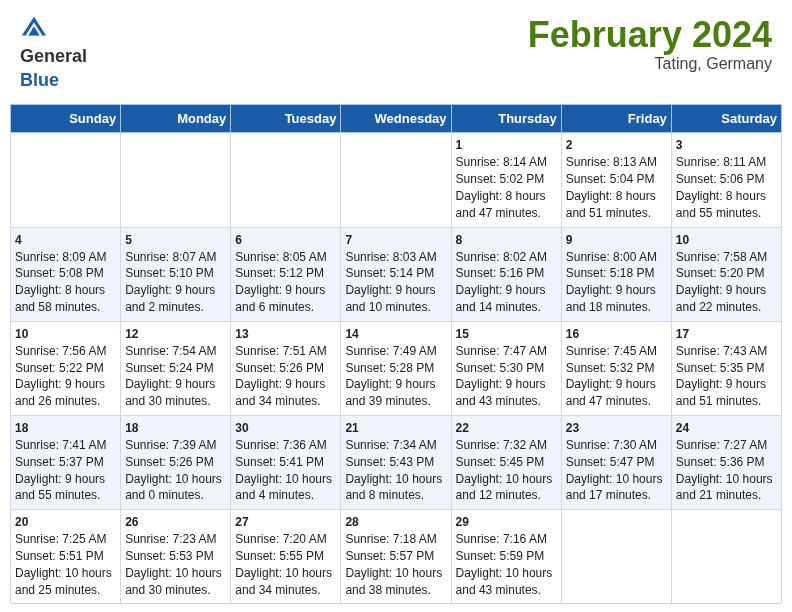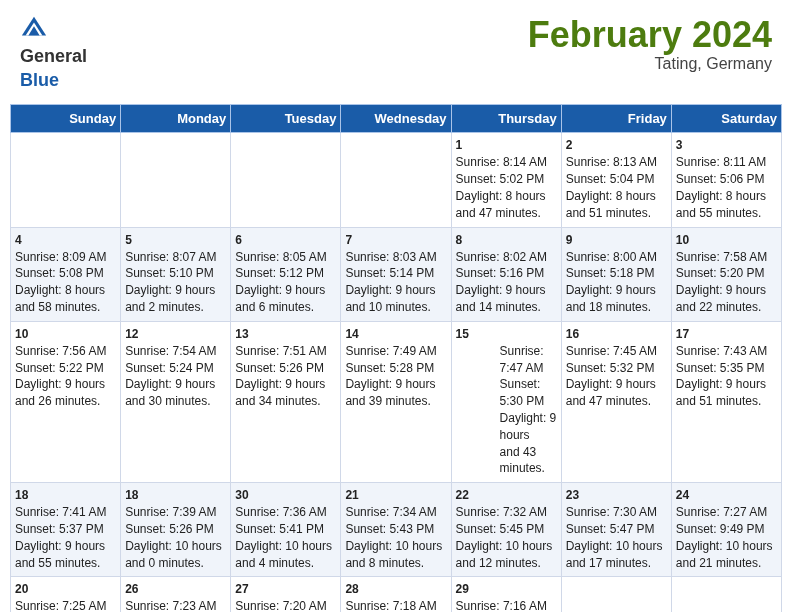--- a/index.html
+++ b/index.html
@@ -227,21 +227,21 @@
         </td>
         <td>
           <span class="day-num">14</span>
           <div class="day-info" style="white-space: pre-line;">Sunrise: 7:49 AM
 Sunset: 5:28 PM
 Daylight: 9 hours
 and 39 minutes.</div>
         </td>
         <td>
           <span class="day-num">15</span>
-          <div class="day-info" style="white-space: pre-line; margin-left: 44px;">Sunrise: 7:47 AM
+          <div class="day-info" style="white-space: pre-line;">Sunrise: 7:47 AM
 Sunset: 5:30 PM
 Daylight: 9 hours
 and 43 minutes.</div>
         </td>
         <td>
           <span class="day-num">16</span>
           <div class="day-info" style="white-space: pre-line;">Sunrise: 7:45 AM
 Sunset: 5:32 PM
 Daylight: 9 hours
 and 47 minutes.</div>
@@ -293,21 +293,21 @@
         <td>
           <span class="day-num">23</span>
           <div class="day-info" style="white-space: pre-line;">Sunrise: 7:30 AM
 Sunset: 5:47 PM
 Daylight: 10 hours
 and 17 minutes.</div>
         </td>
         <td>
           <span class="day-num">24</span>
           <div class="day-info" style="white-space: pre-line;">Sunrise: 7:27 AM
-Sunset: 9:49 PM
+Sunset: 5:36 PM
 Daylight: 10 hours
 and 21 minutes.</div>
         </td>
       </tr>
       <tr>
         <td>
           <span class="day-num">20</span>
           <div class="day-info" style="white-space: pre-line;">Sunrise: 7:25 AM
 Sunset: 5:51 PM
 Daylight: 10 hours

